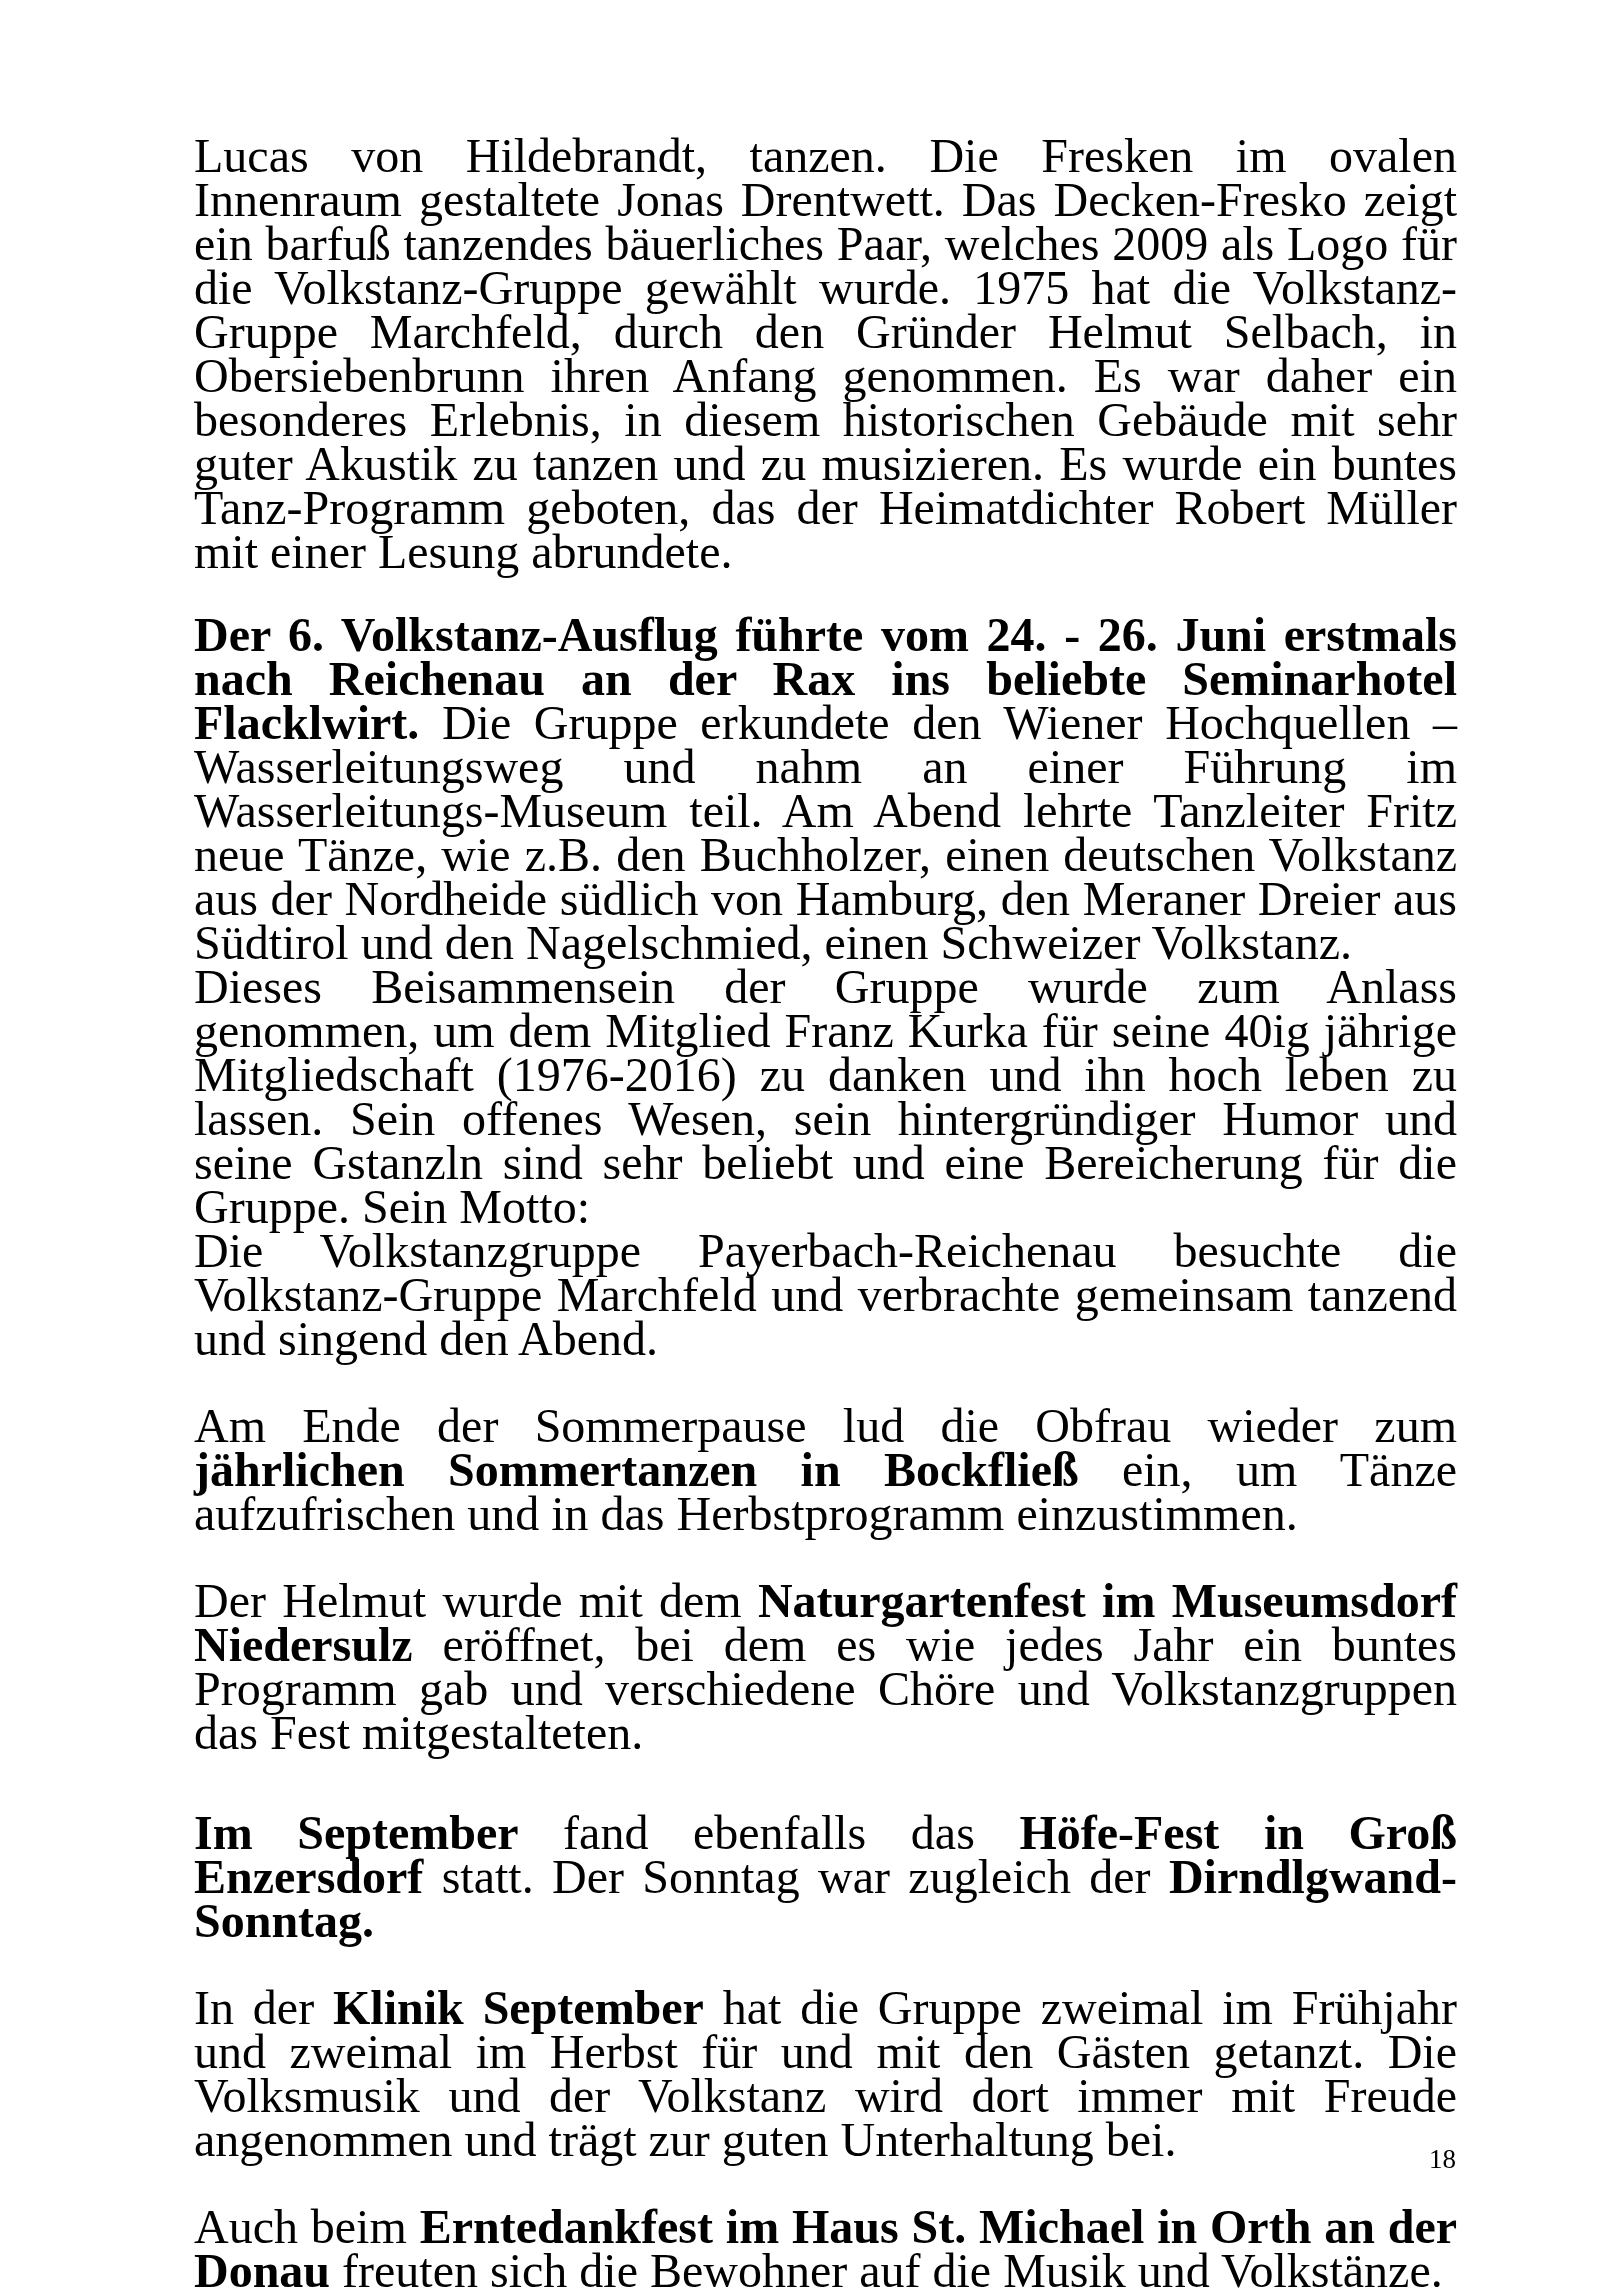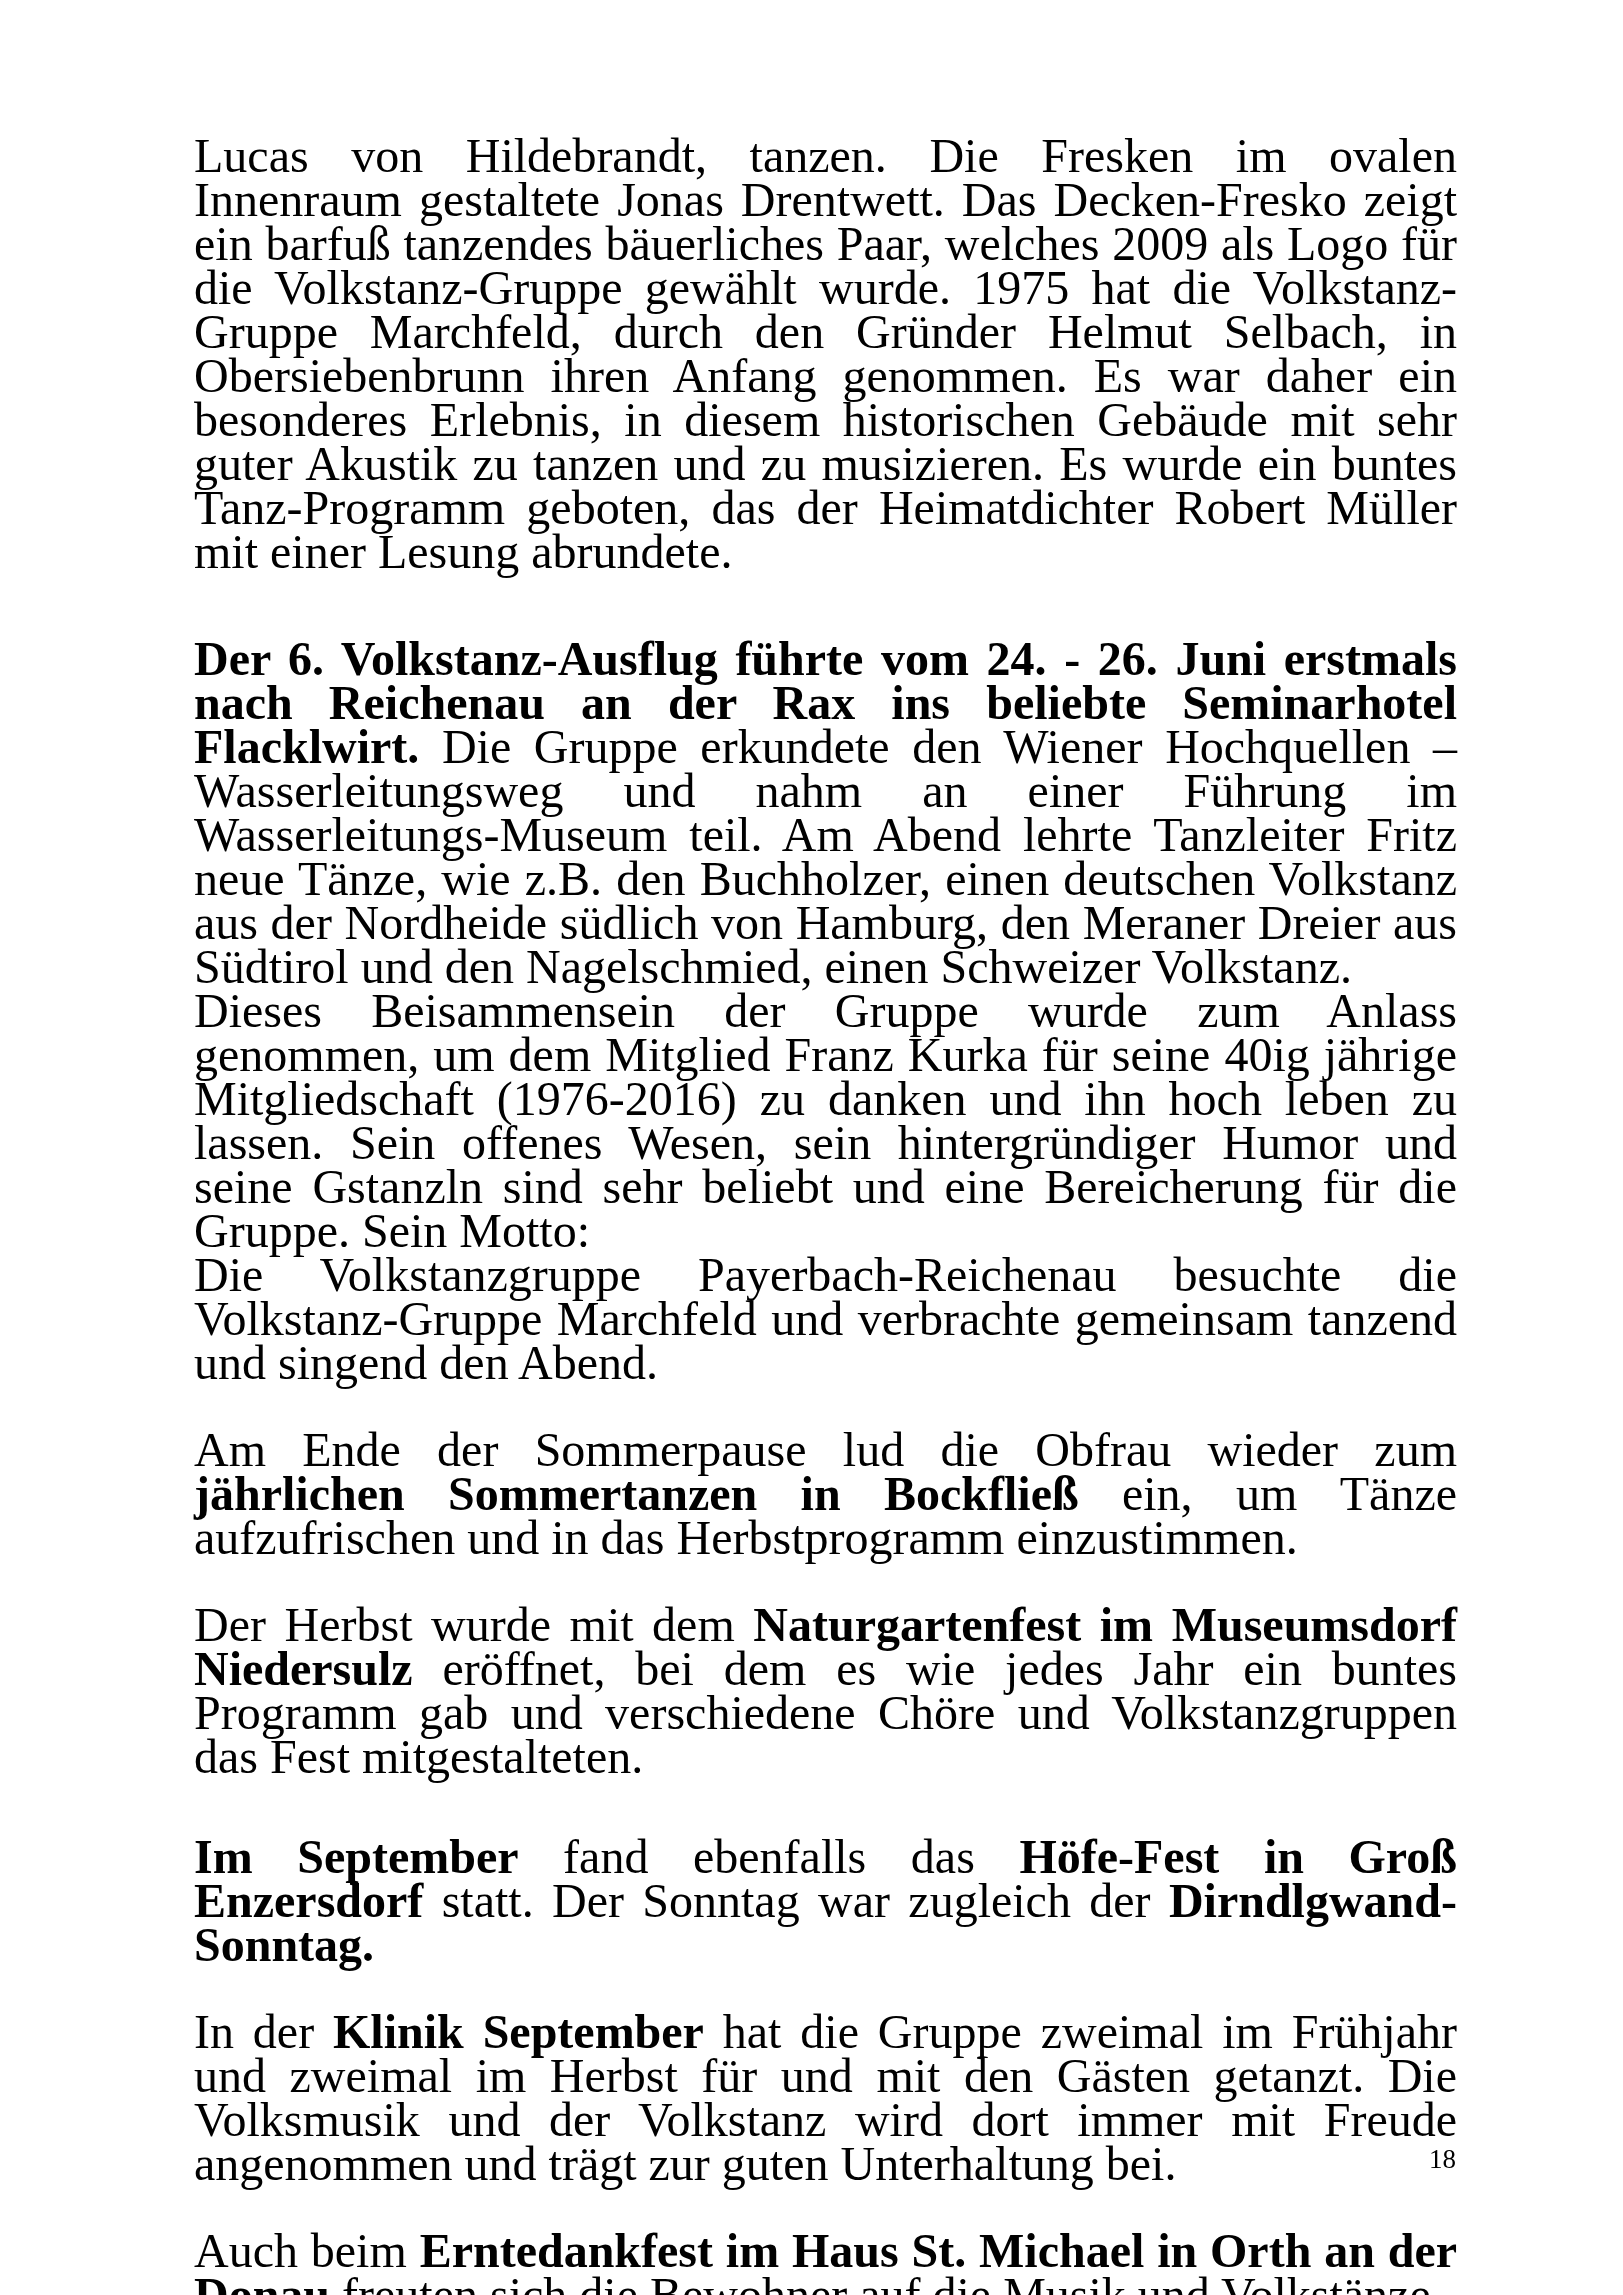--- a/index.html
+++ b/index.html
@@ -22,21 +22,21 @@
       width: 1263px;
     }
     .para {
       margin: 0;
       font-size: 48px;
       line-height: 44px;
       text-align: justify;
       text-align-last: left;
     }
     .para b { font-weight: bold; }
-    .gap-1 { margin-top: 63px; }
+    .gap-1 { margin-top: 39px; }
     .gap-2 { margin-top: 43px; }
     .gap-3 { margin-top: 56px; }
     .page-number {
       position: absolute;
       right: 167px;
       top: 2140px;
       font-size: 27px;
       line-height: 39px;
     }
   </style>
@@ -60,21 +60,21 @@
 
   <p class="para">
     <span>Die Volkstanzgruppe Payerbach-Reichenau besuchte die Volkstanz-Gruppe Marchfeld und verbrachte gemeinsam tanzend und singend den Abend.</span>
   </p>
 
   <p class="para gap-2">
     <span>Am Ende der Sommerpause lud die Obfrau wieder zum </span><b>jährlichen Sommertanzen in Bockfließ</b><span> ein, um Tänze aufzufrischen und in das Herbstprogramm einzustimmen.</span>
   </p>
 
   <p class="para gap-2">
-    <span>Der Herbst wurde mit dem </span><b>Naturgartenfest im Museumsdorf Niedersulz</b><span> eröffnet, bei dem es wie jedes Jahr ein buntes Programm gab und verschiedene Chöre und Volkstanzgruppen das Fest mitgestalteten.</span>
+    <span>Der Helmut wurde mit dem </span><b>Naturgartenfest im Museumsdorf Niedersulz</b><span> eröffnet, bei dem es wie jedes Jahr ein buntes Programm gab und verschiedene Chöre und Volkstanzgruppen das Fest mitgestalteten.</span>
   </p>
 
   <p class="para gap-3">
     <b>Im September</b><span> fand ebenfalls das </span><b>Höfe-Fest in Groß Enzersdorf</b><span> statt. Der Sonntag war zugleich der </span><b>Dirndlgwand-Sonntag.</b>
   </p>
 
   <p class="para gap-2">
     <span>In der </span><b>Klinik September</b><span> hat die Gruppe zweimal im Frühjahr und zweimal im Herbst für und mit den Gästen getanzt. Die Volksmusik und der Volkstanz wird dort immer mit Freude angenommen und trägt zur guten Unterhaltung bei.</span>
   </p>
 

